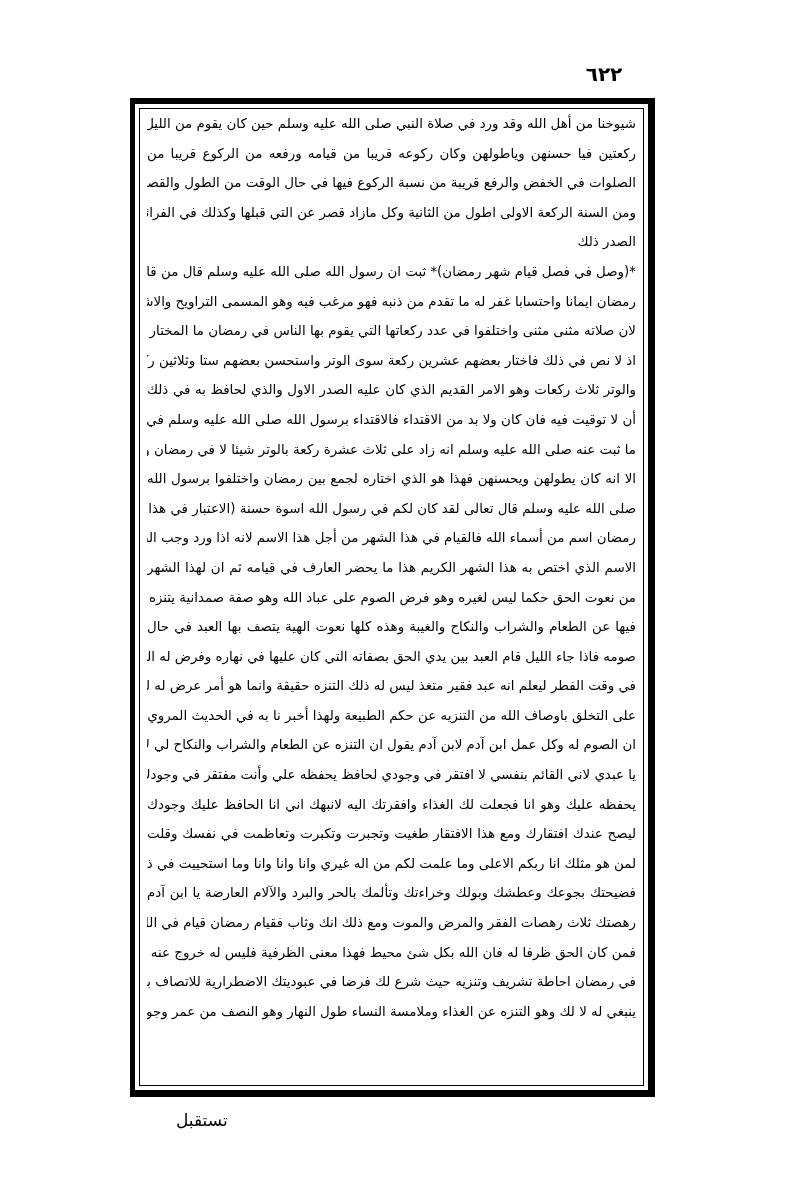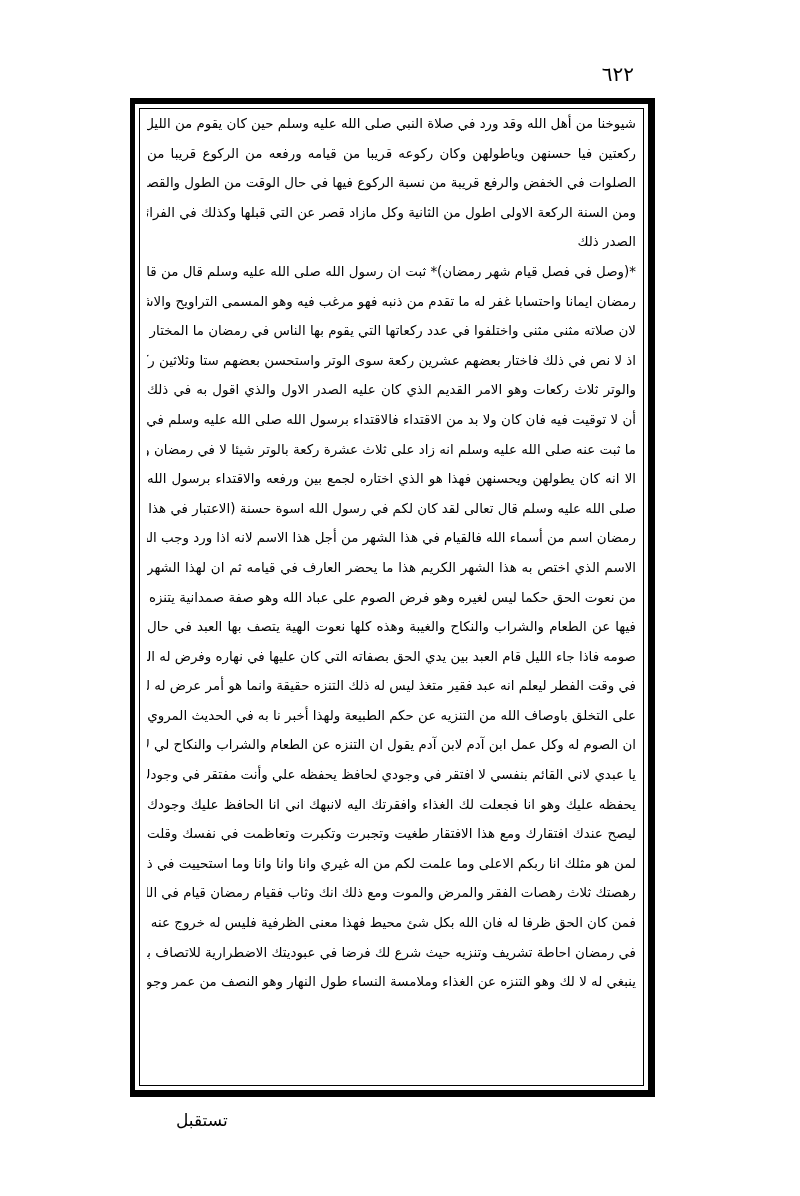--- a/index.html
+++ b/index.html
@@ -13,22 +13,23 @@
       position: relative;
       overflow: hidden;
       font-family: "DejaVu Sans", sans-serif;
       color: #000;
     }
     .page-number {
       position: absolute;
       left: 574px;
       top: 62px;
       width: 60px;
+      text-align: center;
       font-size: 20px;
-      font-weight: normal;
+      font-weight: bold;
       letter-spacing: 1px;
       direction: rtl;
     }
     .frame {
       position: absolute;
       left: 130px;
       top: 98px;
       width: 525px;
       height: 999px;
       box-sizing: border-box;
@@ -87,37 +88,38 @@
   <div class="text-block" id="text-block">
       <div class="line" style="height: 29.6px; line-height: 29.6px;">شيوخنا من أهل الله وقد ورد في صلاة النبي صلى الله عليه وسلم حين كان يقوم من الليل فيصلي</div>
       <div class="line" style="height: 29.6px; line-height: 29.6px;">ركعتين فيا حسنهن وياطولهن وكان ركوعه قريبا من قيامه ورفعه من الركوع قريبا من</div>
       <div class="line" style="height: 29.6px; line-height: 29.6px;">الصلوات في الخفض والرفع قريبة من نسبة الركوع فيها في حال الوقت من الطول والقصر</div>
       <div class="line" style="height: 29.6px; line-height: 29.6px;">ومن السنة الركعة الاولى اطول من الثانية وكل مازاد قصر عن التي قبلها وكذلك في الفرائض</div>
       <div class="line short" style="height: 29.6px; line-height: 29.6px;">الصدر ذلك</div>
       <div class="line" style="height: 29.6px; line-height: 29.6px;">*(وصل في فصل قيام شهر رمضان)* ثبت ان رسول الله صلى الله عليه وسلم قال من قام</div>
       <div class="line" style="height: 29.6px; line-height: 29.6px;">رمضان ايمانا واحتسابا غفر له ما تقدم من ذنبه فهو مرغب فيه وهو المسمى التراويح والاشفاع</div>
       <div class="line" style="height: 29.6px; line-height: 29.6px;">لان صلاته مثنى مثنى واختلفوا في عدد ركعاتها التي يقوم بها الناس في رمضان ما المختار منها</div>
       <div class="line" style="height: 29.6px; line-height: 29.6px;">اذ لا نص في ذلك فاختار بعضهم عشرين ركعة سوى الوتر واستحسن بعضهم ستا وثلاثين ركعة</div>
-      <div class="line" style="height: 29.6px; line-height: 29.6px;">والوتر ثلاث ركعات وهو الامر القديم الذي كان عليه الصدر الاول والذي اقول به في ذلك</div>
+      <div class="line" style="height: 29.6px; line-height: 29.6px;">والوتر ثلاث ركعات وهو الامر القديم الذي كان عليه الصدر الاول والذي لحافظ به في ذلك</div>
       <div class="line" style="height: 29.6px; line-height: 29.6px;">أن لا توقيت فيه فان كان ولا بد من الاقتداء فالاقتداء برسول الله صلى الله عليه وسلم في ذلك فانه</div>
       <div class="line" style="height: 29.6px; line-height: 29.6px;">ما ثبت عنه صلى الله عليه وسلم انه زاد على ثلاث عشرة ركعة بالوتر شيئا لا في رمضان ولا في غيره</div>
-      <div class="line" style="height: 29.6px; line-height: 29.6px;">الا انه كان يطولهن ويحسنهن فهذا هو الذي اختاره لجمع بين ورفعه والاقتداء برسول الله</div>
+      <div class="line" style="height: 29.6px; line-height: 29.6px;">الا انه كان يطولهن ويحسنهن فهذا هو الذي اختاره لجمع بين رمضان واختلفوا برسول الله</div>
       <div class="line" style="height: 29.6px; line-height: 29.6px;">صلى الله عليه وسلم قال تعالى لقد كان لكم في رسول الله اسوة حسنة (الاعتبار في هذا الفصل)</div>
       <div class="line" style="height: 29.6px; line-height: 29.6px;">رمضان اسم من أسماء الله فالقيام في هذا الشهر من أجل هذا الاسم لانه اذا ورد وجب القيام له</div>
       <div class="line" style="height: 29.6px; line-height: 29.6px;">الاسم الذي اختص به هذا الشهر الكريم هذا ما يحضر العارف في قيامه ثم ان لهذا الشهر</div>
       <div class="line" style="height: 29.6px; line-height: 29.6px;">من نعوت الحق حكما ليس لغيره وهو فرض الصوم على عباد الله وهو صفة صمدانية يتنزه الانسان</div>
       <div class="line" style="height: 29.6px; line-height: 29.6px;">فيها عن الطعام والشراب والنكاح والغيبة وهذه كلها نعوت الهية يتصف بها العبد في حال</div>
       <div class="line" style="height: 29.6px; line-height: 29.6px;">صومه فاذا جاء الليل قام العبد بين يدي الحق بصفاته التي كان عليها في نهاره وفرض له القيام</div>
       <div class="line" style="height: 29.6px; line-height: 29.6px;">في وقت الفطر ليعلم انه عبد فقير متغذ ليس له ذلك التنزه حقيقة وانما هو أمر عرض له لينبهه</div>
       <div class="line" style="height: 29.6px; line-height: 29.6px;">على التخلق باوصاف الله من التنزيه عن حكم الطبيعة ولهذا أخبر نا به في الحديث المروي عنه</div>
       <div class="line" style="height: 29.6px; line-height: 29.6px;">ان الصوم له وكل عمل ابن آدم لابن آدم يقول ان التنزه عن الطعام والشراب والنكاح لي لا لك</div>
       <div class="line" style="height: 29.6px; line-height: 29.6px;">يا عبدي لاني القائم بنفسي لا افتقر في وجودي لحافظ يحفظه علي وأنت مفتقر في وجودك لحافظ</div>
       <div class="line" style="height: 29.6px; line-height: 29.6px;">يحفظه عليك وهو انا فجعلت لك الغذاء وافقرتك اليه لانبهك اني انا الحافظ عليك وجودك</div>
       <div class="line" style="height: 29.6px; line-height: 29.6px;">ليصح عندك افتقارك ومع هذا الافتقار طغيت وتجبرت وتكبرت وتعاظمت في نفسك وقلت</div>
       <div class="line" style="height: 29.6px; line-height: 29.6px;">لمن هو مثلك انا ربكم الاعلى وما علمت لكم من اله غيري وانا وانا وانا وما استحييت في ذلك من</div>
+      <div class="line" style="height: 29.6px; line-height: 29.6px;">فضيحتك بجوعك وعطشك وبولك وخراءتك وتألمك بالحر والبرد والآلام العارضة يا ابن آدم</div>
       <div class="line" style="height: 29.6px; line-height: 29.6px;">رهصتك ثلاث رهصات الفقر والمرض والموت ومع ذلك انك وثاب فقيام رمضان قيام في الله</div>
       <div class="line" style="height: 29.6px; line-height: 29.6px;">فمن كان الحق ظرفا له فان الله بكل شئ محيط فهذا معنى الظرفية فليس له خروج عنه فاحاطته بك</div>
       <div class="line" style="height: 29.6px; line-height: 29.6px;">في رمضان احاطة تشريف وتنزيه حيث شرع لك فرضا في عبوديتك الاضطرارية للاتصاف بما</div>
       <div class="line short" style="height: 29.6px; line-height: 29.6px;">ينبغي له لا لك وهو التنزه عن الغذاء وملامسة النساء طول النهار وهو النصف من عمر وجودك ثم</div>
     </div>
 </div>
 
 <div class="catchword">تستقبل</div>
 
 </body></html>

